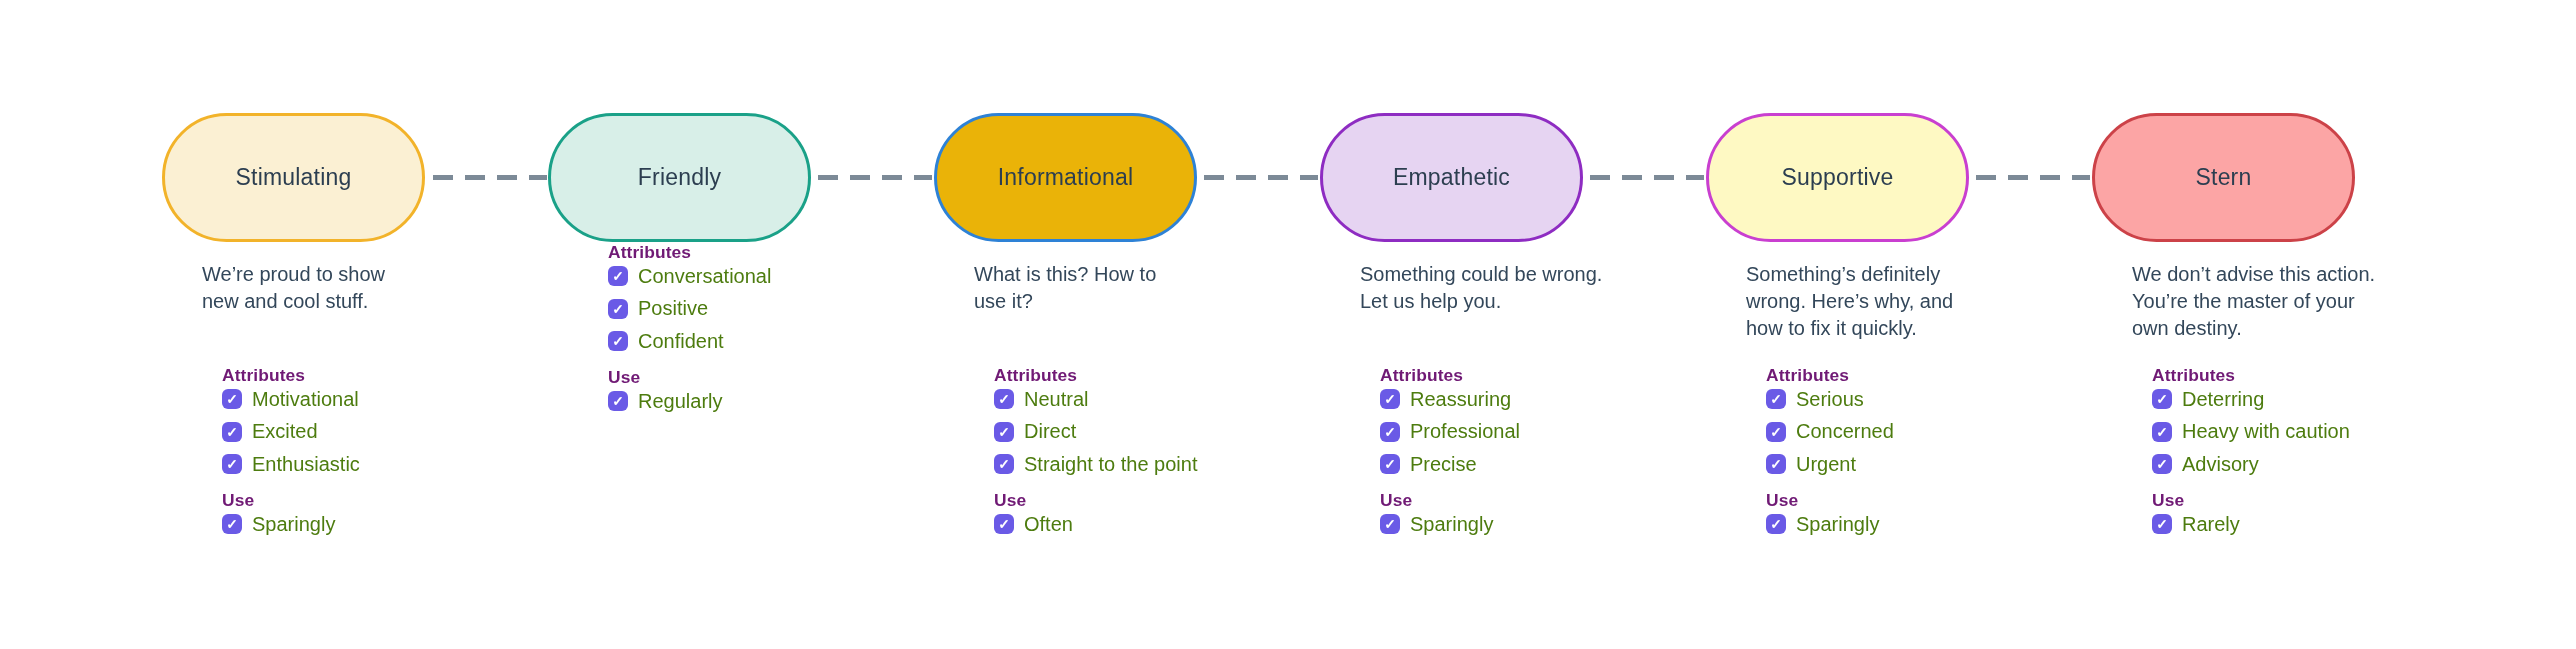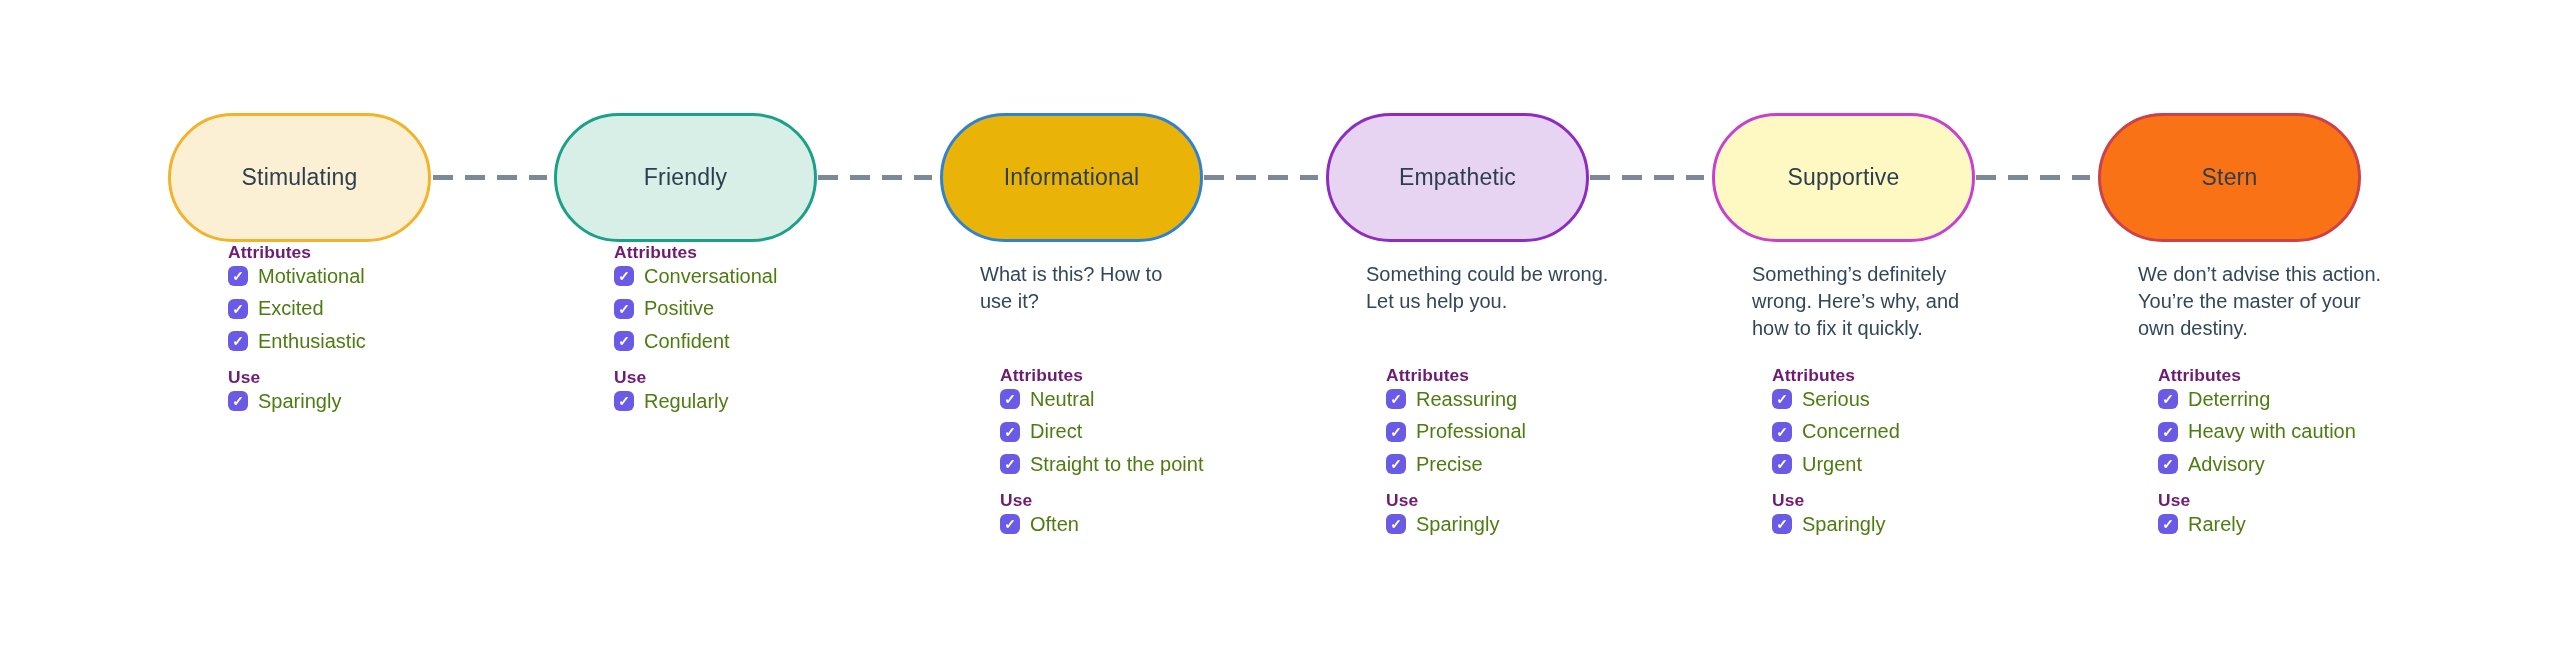--- a/index.html
+++ b/index.html
@@ -22,21 +22,21 @@
     background:repeating-linear-gradient(90deg, var(--connector) 0 20px, transparent 20px 32px);
     z-index:1;
   }
   .connector:nth-of-type(1){ left:433px; }
   .connector:nth-of-type(2){ left:818px; }
   .connector:nth-of-type(3){ left:1204px; }
   .connector:nth-of-type(4){ left:1590px; }
   .connector:nth-of-type(5){ left:1976px; }
 
   .columns {
-    position:absolute; left:168px; top:113px;
+    position:absolute; left:162px; top:113px;
     display:flex; z-index:2;
   }
   .col { width:386px; flex:0 0 386px; }
 
   .pill {
     width:263px; height:129px;
     border:3.4px solid #999;
     border-radius:67px;
     background:#eee;
     display:flex; align-items:center; justify-content:center;
@@ -85,20 +85,22 @@
   <div class="connector"></div>
   <div class="connector"></div>
   <div class="connector"></div>
 
   <div class="columns">
 
     <div class="col">
       <div class="pill" style="background: rgb(251, 240, 211); border-color: rgb(242, 179, 42);">
         <span class="pill-label">Stimulating</span>
       </div>
+      <div class="desc">We’re proud to show
+new and cool stuff.</div>
       <div class="attrs">
         <div class="sec-title">Attributes</div>
         <div class="check-row">
           <span class="checkbox">✓</span>
           <span class="check-label">Motivational</span>
         </div>
         <div class="check-row">
           <span class="checkbox">✓</span>
           <span class="check-label">Excited</span>
         </div>
@@ -219,21 +221,21 @@
         </div>
         <div class="sec-title use-title">Use</div>
         <div class="check-row">
           <span class="checkbox">✓</span>
           <span class="check-label">Sparingly</span>
         </div>
       </div>
     </div>
 
     <div class="col">
-      <div class="pill" style="background: #f97316; border-color: rgb(204, 66, 72);">
+      <div class="pill" style="background: #fca5a5; border-color: rgb(204, 66, 72);">
         <span class="pill-label">Stern</span>
       </div>
       <div class="desc">We don’t advise this action.
 You’re the master of your
 own destiny.</div>
       <div class="attrs">
         <div class="sec-title">Attributes</div>
         <div class="check-row">
           <span class="checkbox">✓</span>
           <span class="check-label">Deterring</span>

